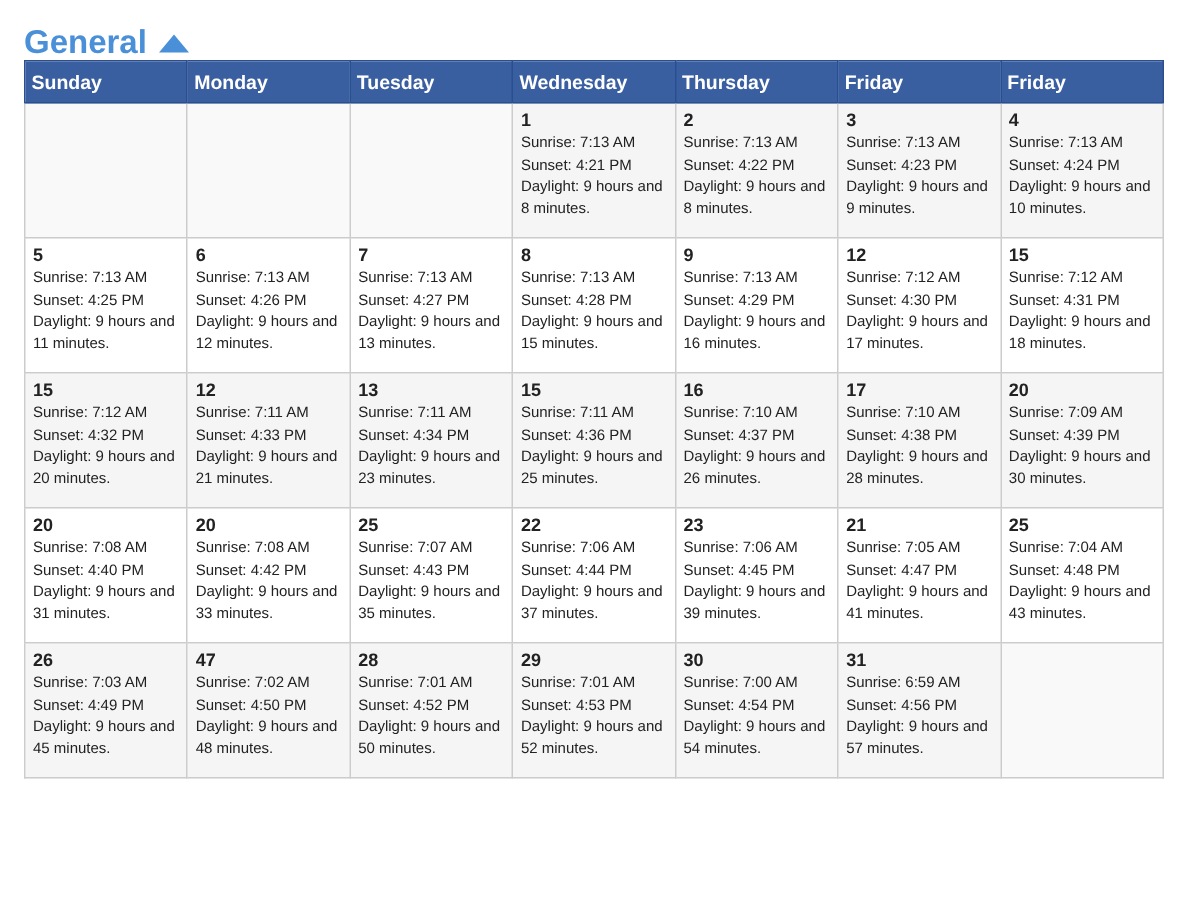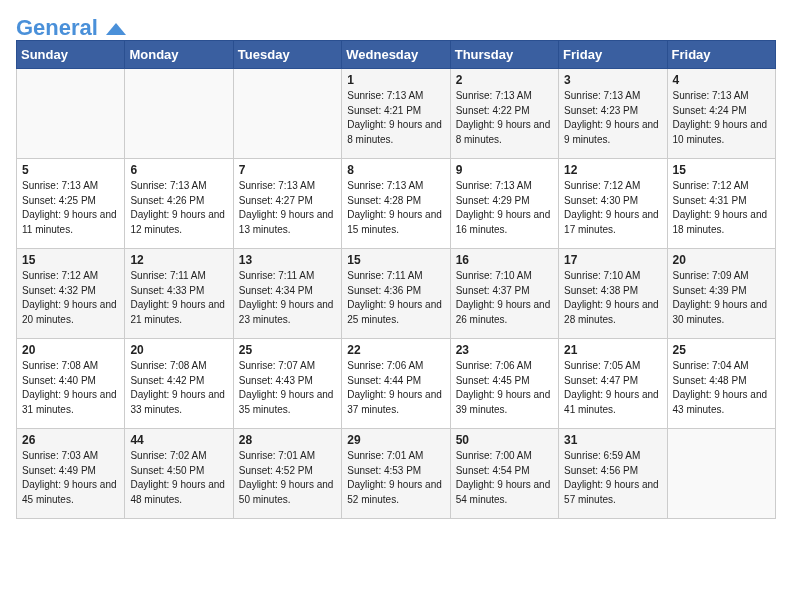--- a/index.html
+++ b/index.html
@@ -229,33 +229,33 @@
           <span class="day-number">25</span>
           <div class="cell-content">Sunrise: 7:04 AM<br>Sunset: 4:48 PM<br>Daylight: 9 hours and 43 minutes.</div>
         </td>
       </tr>
       <tr>
         <td>
           <span class="day-number">26</span>
           <div class="cell-content">Sunrise: 7:03 AM<br>Sunset: 4:49 PM<br>Daylight: 9 hours and 45 minutes.</div>
         </td>
         <td>
-          <span class="day-number">44</span>
+          <span class="day-number">47</span>
           <div class="cell-content">Sunrise: 7:02 AM<br>Sunset: 4:50 PM<br>Daylight: 9 hours and 48 minutes.</div>
         </td>
         <td>
           <span class="day-number">28</span>
           <div class="cell-content">Sunrise: 7:01 AM<br>Sunset: 4:52 PM<br>Daylight: 9 hours and 50 minutes.</div>
         </td>
         <td>
           <span class="day-number">29</span>
           <div class="cell-content">Sunrise: 7:01 AM<br>Sunset: 4:53 PM<br>Daylight: 9 hours and 52 minutes.</div>
         </td>
         <td>
-          <span class="day-number">50</span>
+          <span class="day-number">30</span>
           <div class="cell-content">Sunrise: 7:00 AM<br>Sunset: 4:54 PM<br>Daylight: 9 hours and 54 minutes.</div>
         </td>
         <td>
           <span class="day-number">31</span>
           <div class="cell-content">Sunrise: 6:59 AM<br>Sunset: 4:56 PM<br>Daylight: 9 hours and 57 minutes.</div>
         </td>
         <td class="empty-cell"></td>
       </tr>
     </tbody>
 </table>

